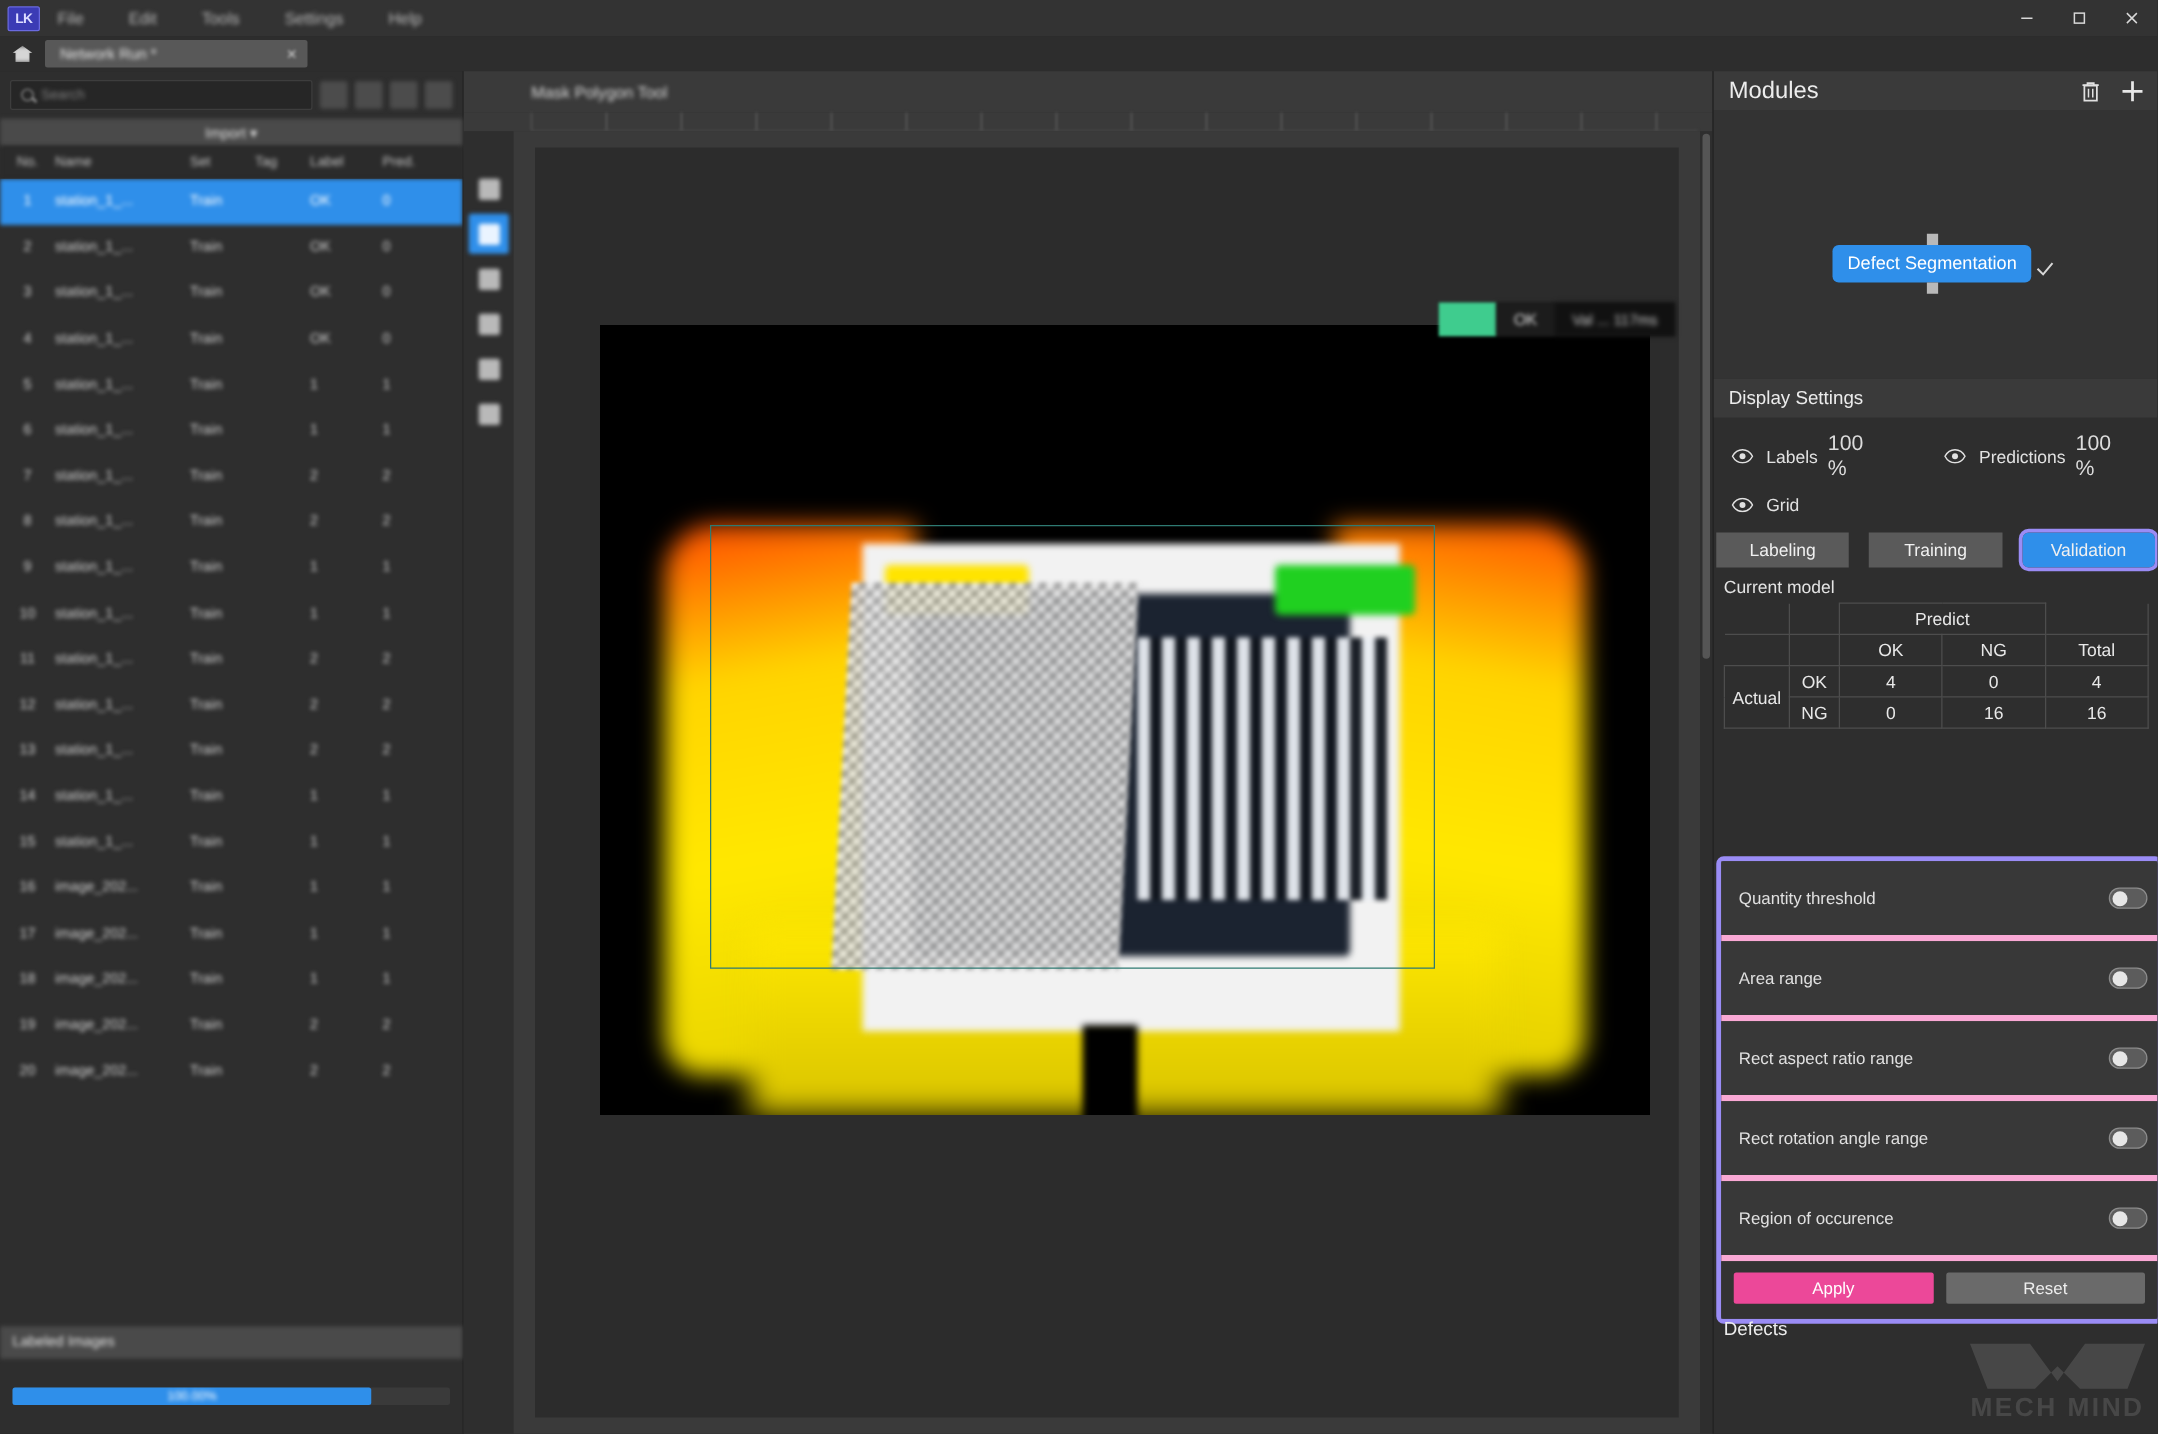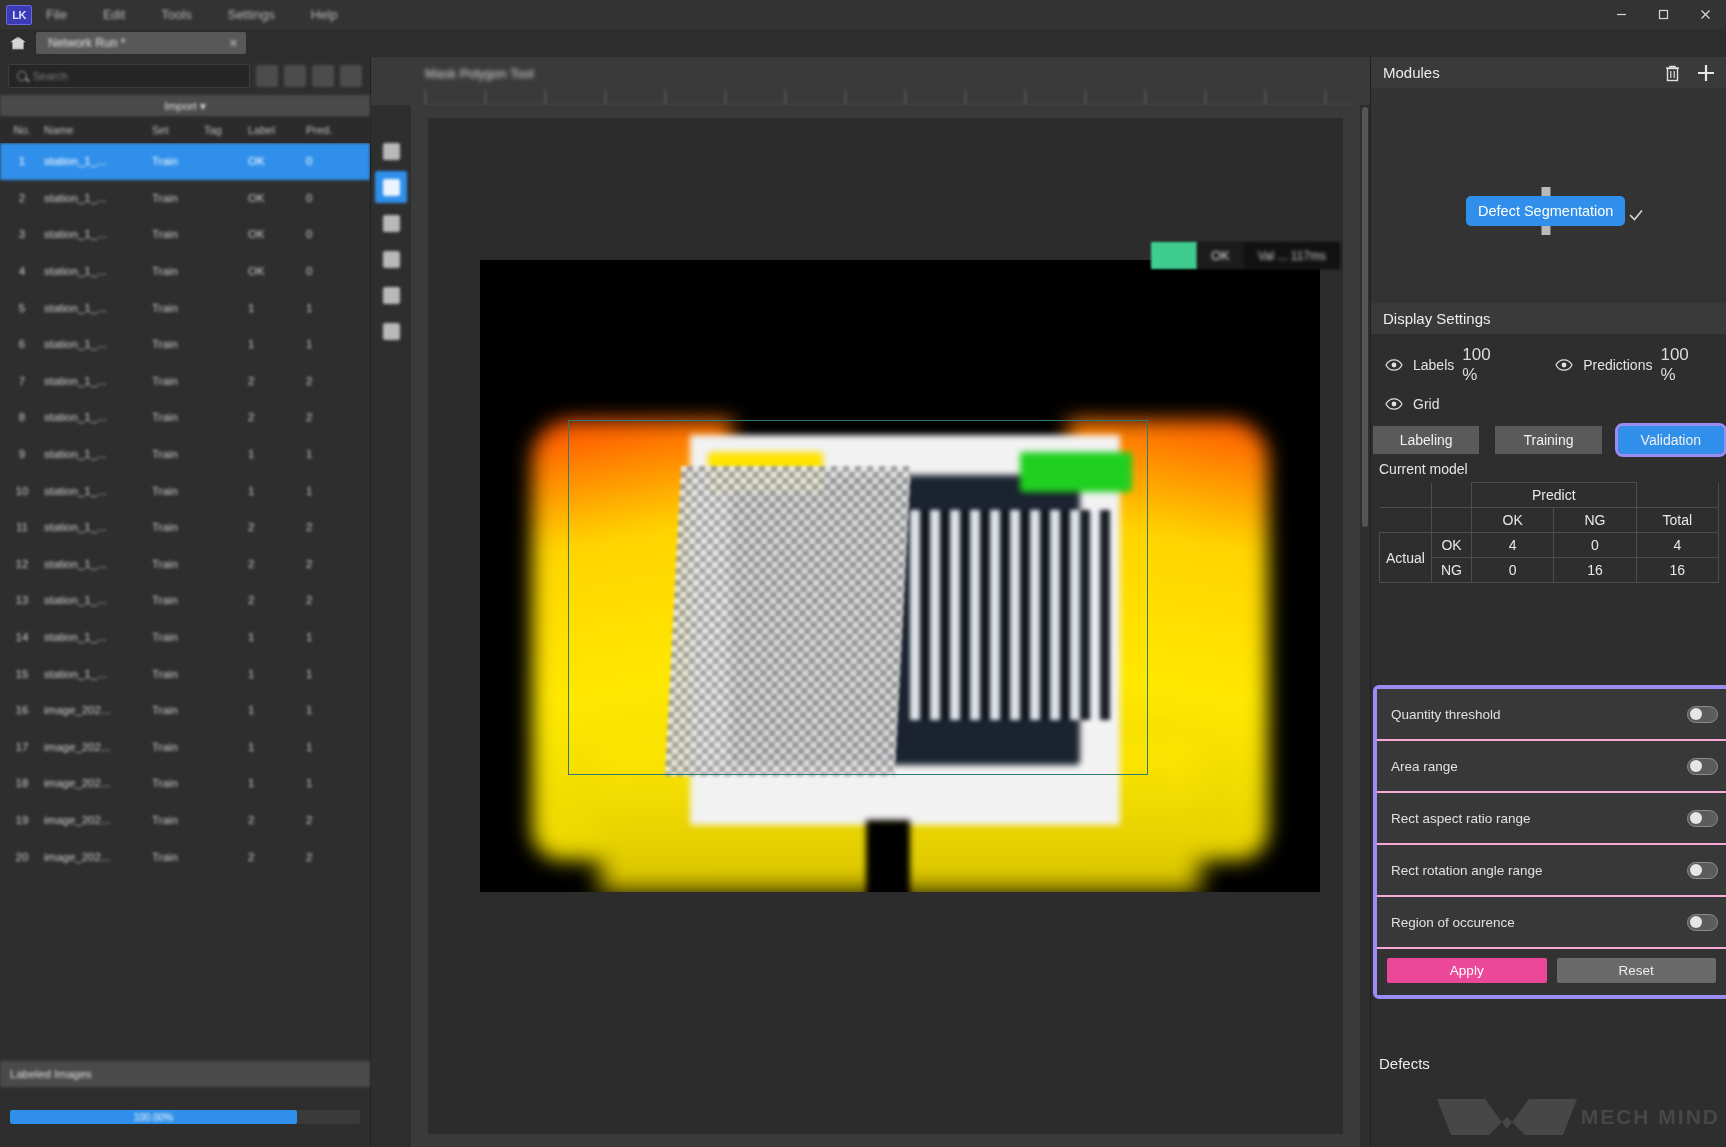--- a/index.html
+++ b/index.html
@@ -153,21 +153,21 @@
   .vscroll { width: 10px; background: #2e2e2e; }
   .vscroll .thumb { width: 6px; margin: 2px auto; height: 420px; background: #555; border-radius: 3px; }
 
   
   .rightpanel { width: 356px; background: #2e2e2e; display: flex; flex-direction: column;
     border-left: 1px solid #202020; position: relative; }
   .panelhead {
     height: 31px; background: #3a3a3a; display: flex; align-items: center;
     padding: 0 10px 0 12px; justify-content: space-between;
   }
-  .panelhead .title { font-size: 15px; color: #ececec; }
+  .panelhead .title { font-size: 19px; color: #ececec; }
   .headicons { display: flex; gap: 14px; align-items: center; }
   .ic { width: 20px; height: 20px; display: flex; align-items: center; justify-content: center; }
   svg { display:block; }
 
   .modulecanvas { height: 215px; background: #333333; position: relative; }
   .node {
     position: absolute; left: 95px; top: 108px;
     background: #2f8fea; color: #fff; border-radius: 5px; padding: 7px 12px;
     font-size: 14.5px; white-space: nowrap;
   }
@@ -203,39 +203,39 @@
   .rulescard {
     position: absolute; left: 2px; right: -4px; top: 628px;
     border: 4px solid #9a8cf5; border-radius: 6px; background: #333333;
   }
   .rules-head { height: 32px; background: #4a4a4a; display: flex; align-items: center;
     justify-content: space-between; padding: 0 6px 0 12px; }
   .rules-head .t { font-size: 14.5px; color: #ececec; }
   .collapse-btn { border: 1px solid #7a7a7a; border-radius: 2px; padding: 3px 12px;
     font-size: 13.5px; color: #ececec; background: #4a4a4a; }
   .rule {
-    height: 52px; display: flex; align-items: center; justify-content: space-between;
-    padding: 0 8px 0 14px; border-bottom: 2px solid #f9a8d4; background: #383838;
+    height: 64px; display: flex; align-items: center; justify-content: space-between;
+    padding: 0 8px 0 14px; border-bottom: 5px solid #f9a8d4; background: #383838;
   }
   .rule .nm { font-size: 13.5px; color: #e0e0e0; }
   .toggle { width: 31px; height: 17px; border-radius: 9px; background: #5c5c5c;
     border: 1px solid #8c8c8c; position: relative; }
   .toggle .knob { position: absolute; left: 2px; top: 1.5px; width: 12px; height: 12px;
     border-radius: 50%; background: #e6e6e6; }
   .rules-foot { display: flex; gap: 10px; padding: 9px 10px 12px 10px; background: #333; }
   .btn { flex: 1; height: 25px; display: flex; align-items: center; justify-content: center;
     font-size: 13.5px; border-radius: 2px; }
   .btn-apply { background: #ec4899; color: #fff; }
   .btn-reset { background: #6a6a6a; color: #ededed; }
 
   .defects-head { position: absolute; left: 0; right: 0; top: 998px;
      font-size: 15px; color: #ececec; padding-left: 8px; }
 
   .watermark { position: absolute; right: 6px; bottom: 8px; opacity: .16;
-     display: flex; flex-direction: row; align-items: center; pointer-events: none; }
+     display: flex; flex-direction: column; align-items: center; pointer-events: none; }
   .wm-text { font-size: 21px; letter-spacing: 2px; color: #c9c9c9; font-weight: bold; }
 </style>
 </head>
 <body>
 
 <div class="app">
 
   <div class="titlebar">
     <div class="logo">LK</div>
     <div class="menu">

